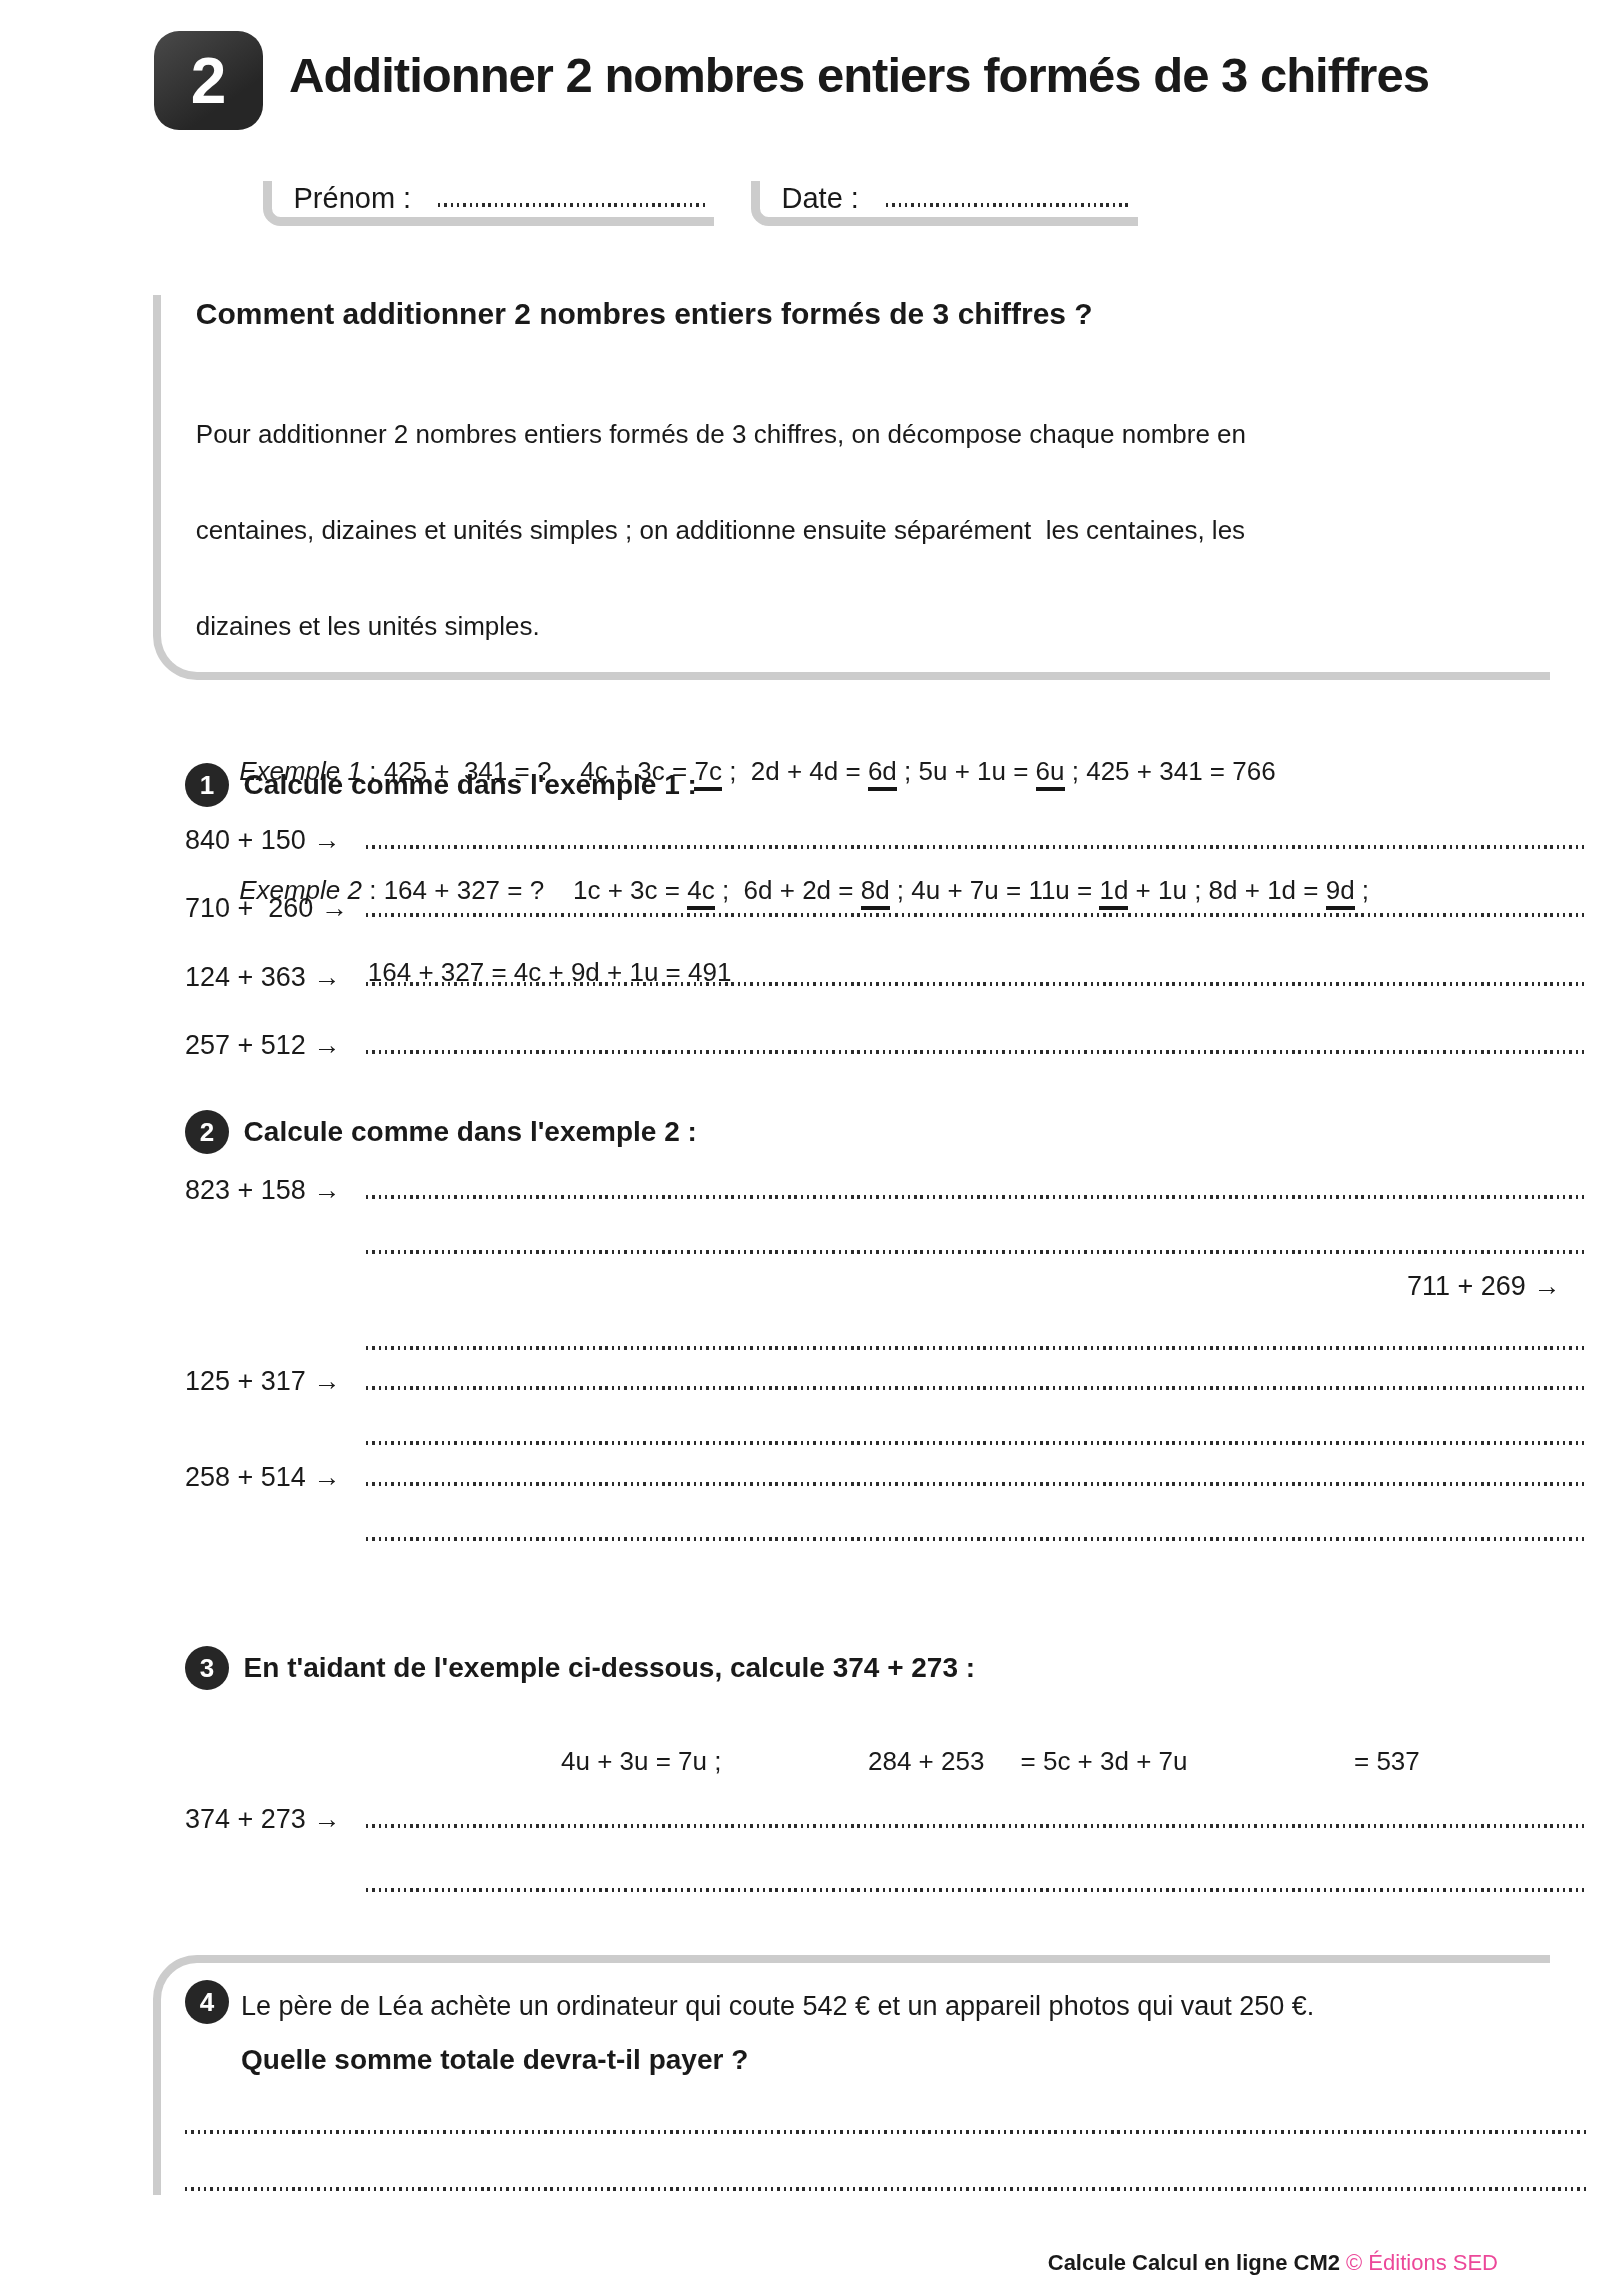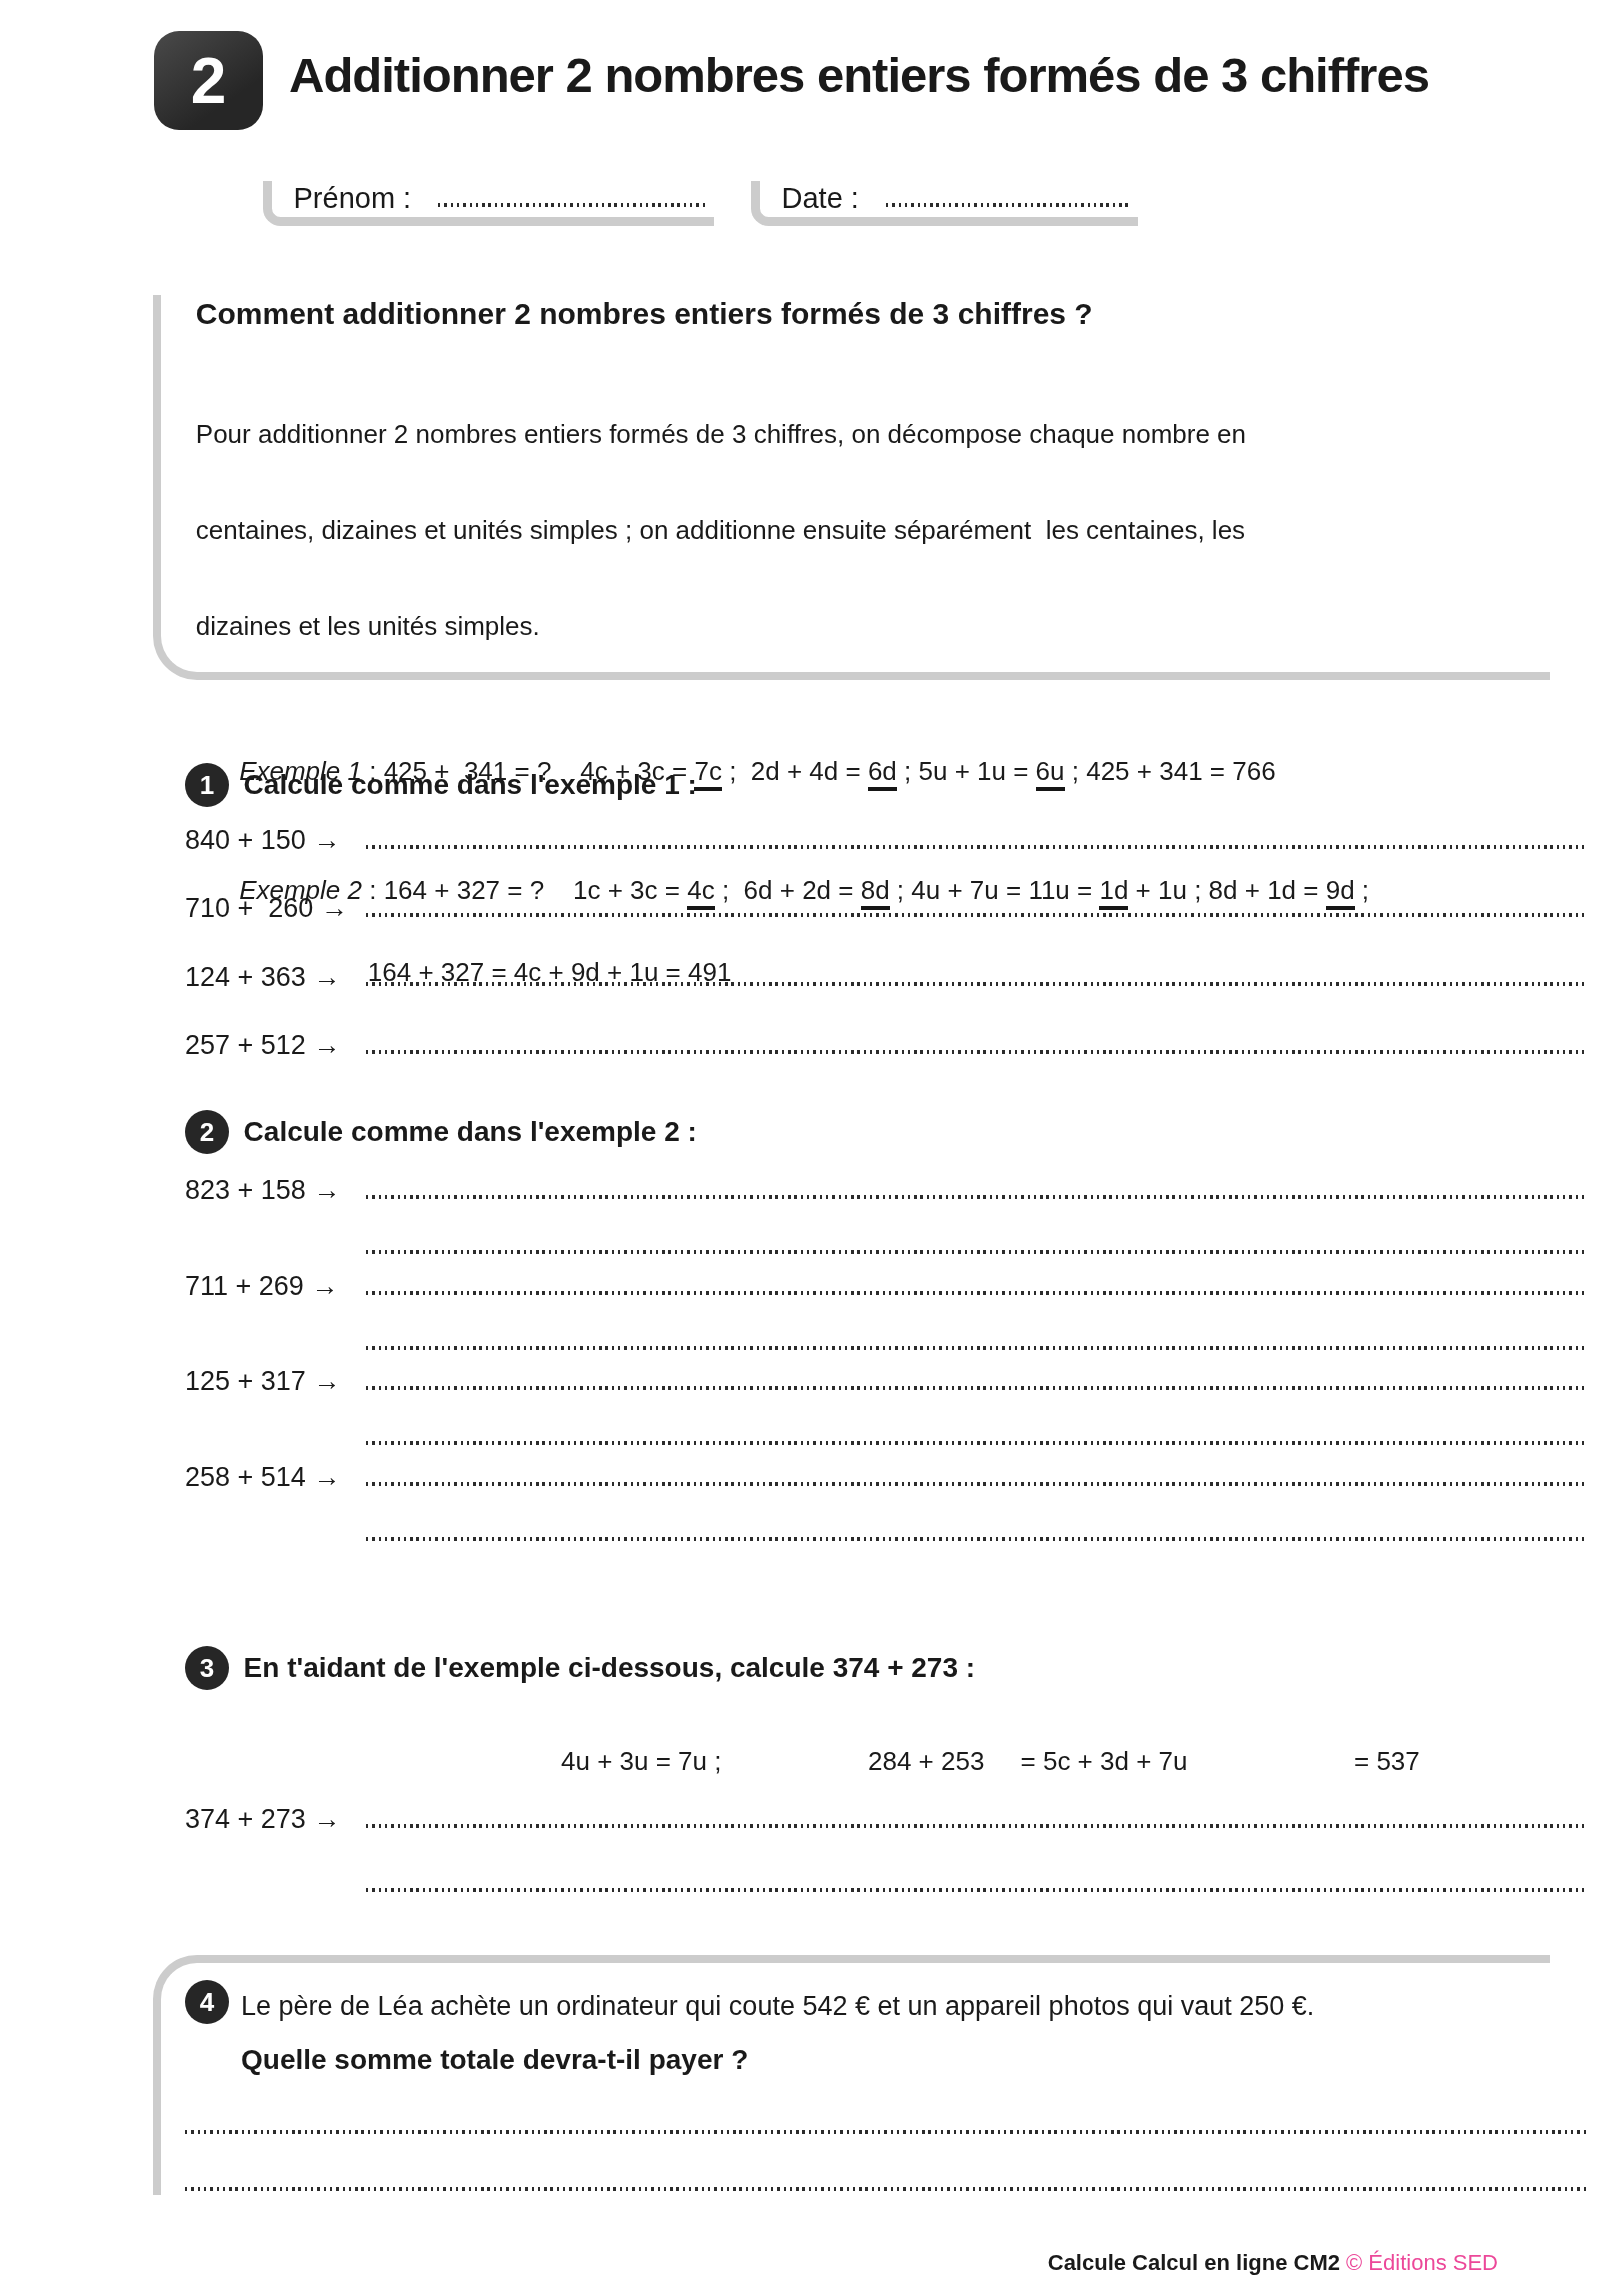--- a/index.html
+++ b/index.html
@@ -138,21 +138,21 @@
     <div class="num-badge">
         <span>2</span>
       </div>
     <div class="ex-title">Calcule comme dans l'exemple 2 :</div>
   </div>
   <div class="calc-row" style="top:1175px;">
     <span class="expr">823 + 158 →</span>
     <div class="dotline"></div>
   </div>
   <div class="dotline cont-dots" style="top:1250px;"></div>
-  <div class="calc-row" style="top:1271px;">
+  <div class="calc-row" style="top:1271px;flex-direction:column;">
     <span class="expr">711 + 269 →</span>
     <div class="dotline"></div>
   </div>
   <div class="dotline cont-dots" style="top:1346px;"></div>
   <div class="calc-row" style="top:1366px;">
     <span class="expr">125 + 317 →</span>
     <div class="dotline"></div>
   </div>
   <div class="dotline cont-dots" style="top:1441px;"></div>
   <div class="calc-row" style="top:1462px;">

